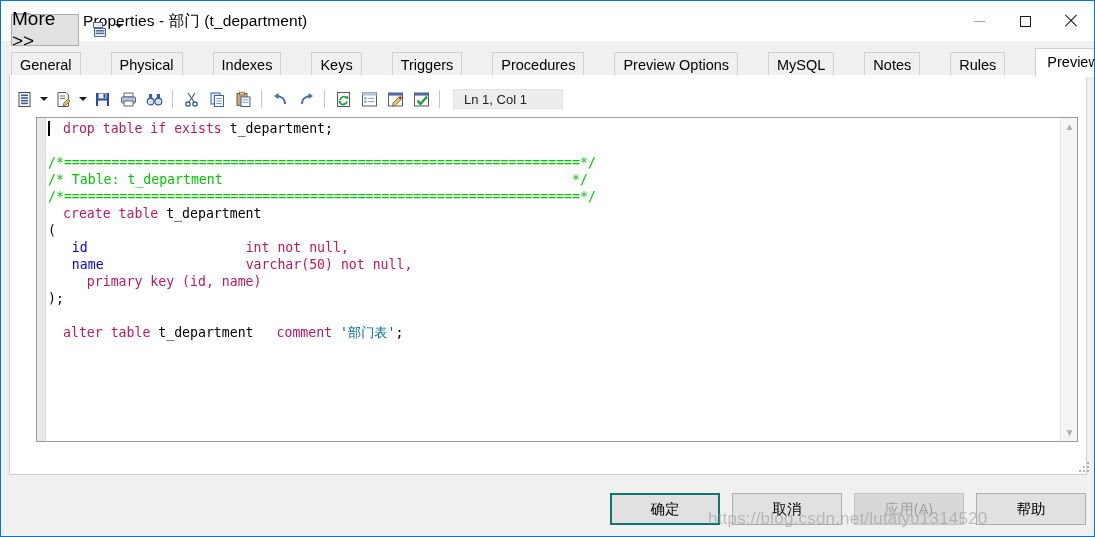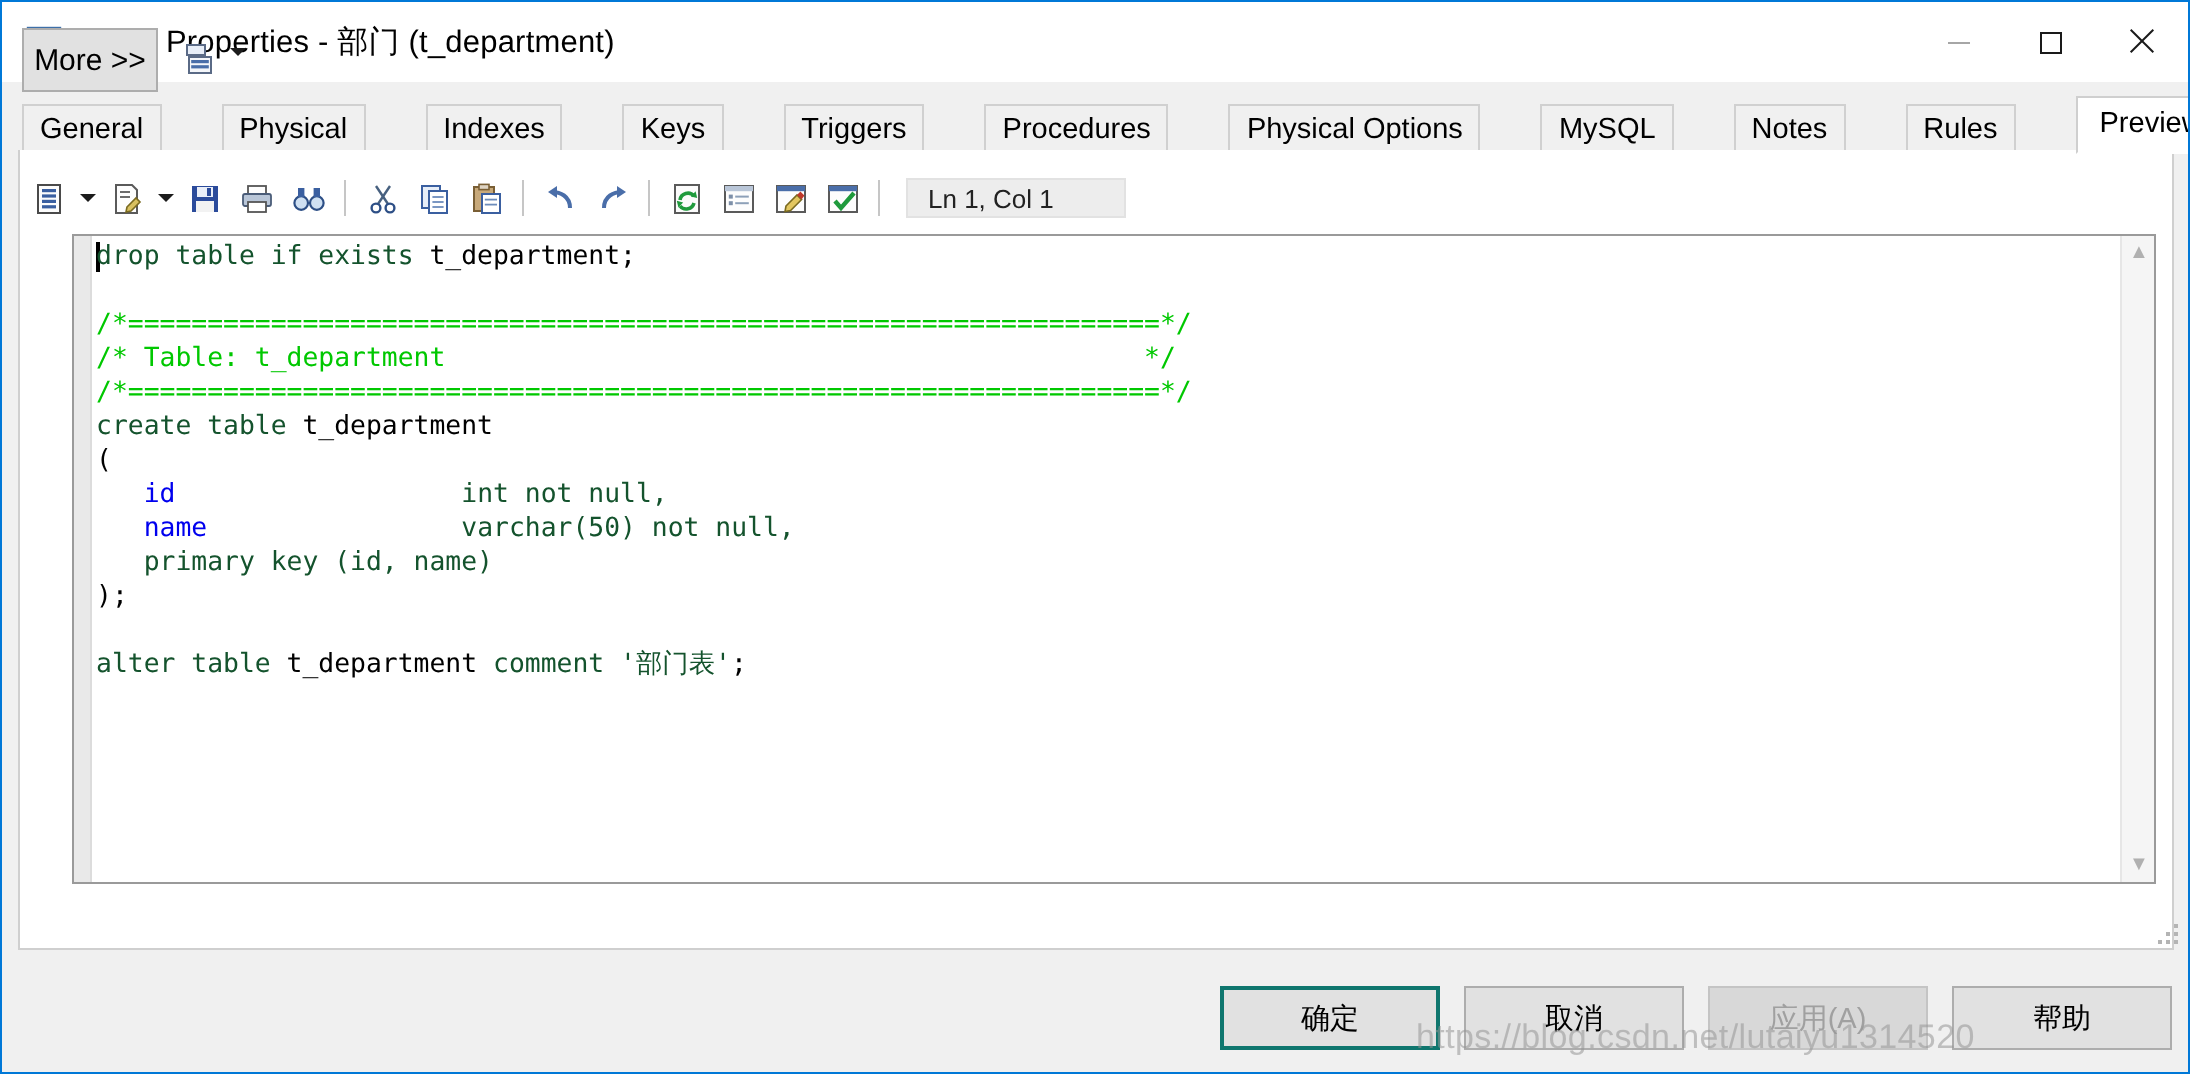--- a/index.html
+++ b/index.html
@@ -176,24 +176,24 @@
     position: absolute;
     left: 11px; top: 2px;
     right: 18px; bottom: 0;
     font-family: "DejaVu Sans Mono", "Liberation Mono", monospace;
     font-size: 13.2px;
     line-height: 17px;
     white-space: pre;
     color: #000000;
     overflow: hidden;
   }
-  .k  { color: #14532d; }     
+  .k  { color: #be185d; margin-left: 15px; }     
   .id2 { color: #0000ee; }    
   .cm { color: #00c800; }     
-  .st { color: #14532d; }     
+  .st { color: #0369a1; }     
   .pl { color: #000000; }     
 
   .vscroll {
     position: absolute; right: 0; top: 0;
     width: 17px; height: 100%;
     background: #f5f5f5;
     border-left: 1px solid #e6e6e6;
     box-sizing: border-box;
   }
   .vscroll .arrow {
@@ -290,21 +290,21 @@
   }
   .btn.default {
     border: 2px solid #0f766e;
     background: #e1e1e1;
   }
   .btn.disabled {
     color: #a0a0a0;
     background: #d8d8d8;
     border-color: #c4c4c4;
   }
-  .btn-more { left: 10px; top: 13px; width: 68px; height: 32px; font-size: 15px;}
+  .btn-more { left: 10px; top: 13px; width: 68px; height: 32px; font-size: 19px;}
   .foot-icon {
     position: absolute; left: 90px; top: 19px;
     width: 20px; height: 20px;
     display: flex; align-items: center;
   }
   .foot-caret { position: absolute; left: 114px; top: 27px; }
   .btn-ok     { left: 609px; top: 492px; width: 110px; }
   .btn-cancel { left: 731px; top: 492px; width: 110px; }
   .btn-apply  { left: 853px; top: 492px; width: 110px; }
   .btn-help   { left: 975px; top: 492px; width: 110px; }
@@ -358,21 +358,21 @@
   </div>
 
   <div class="tabstrip">
     <div class="tabs">
       <div class="tab">General</div>
       <div class="tab">Physical</div>
       <div class="tab">Indexes</div>
       <div class="tab">Keys</div>
       <div class="tab">Triggers</div>
       <div class="tab">Procedures</div>
-      <div class="tab">Physical Options</div>
+      <div class="tab">Preview Options</div>
       <div class="tab">MySQL</div>
       <div class="tab">Notes</div>
       <div class="tab">Rules</div>
       <div class="tab active">Preview</div>
     </div>
   </div>
 
   <div class="tabpage">
 
     <div class="toolbar">

